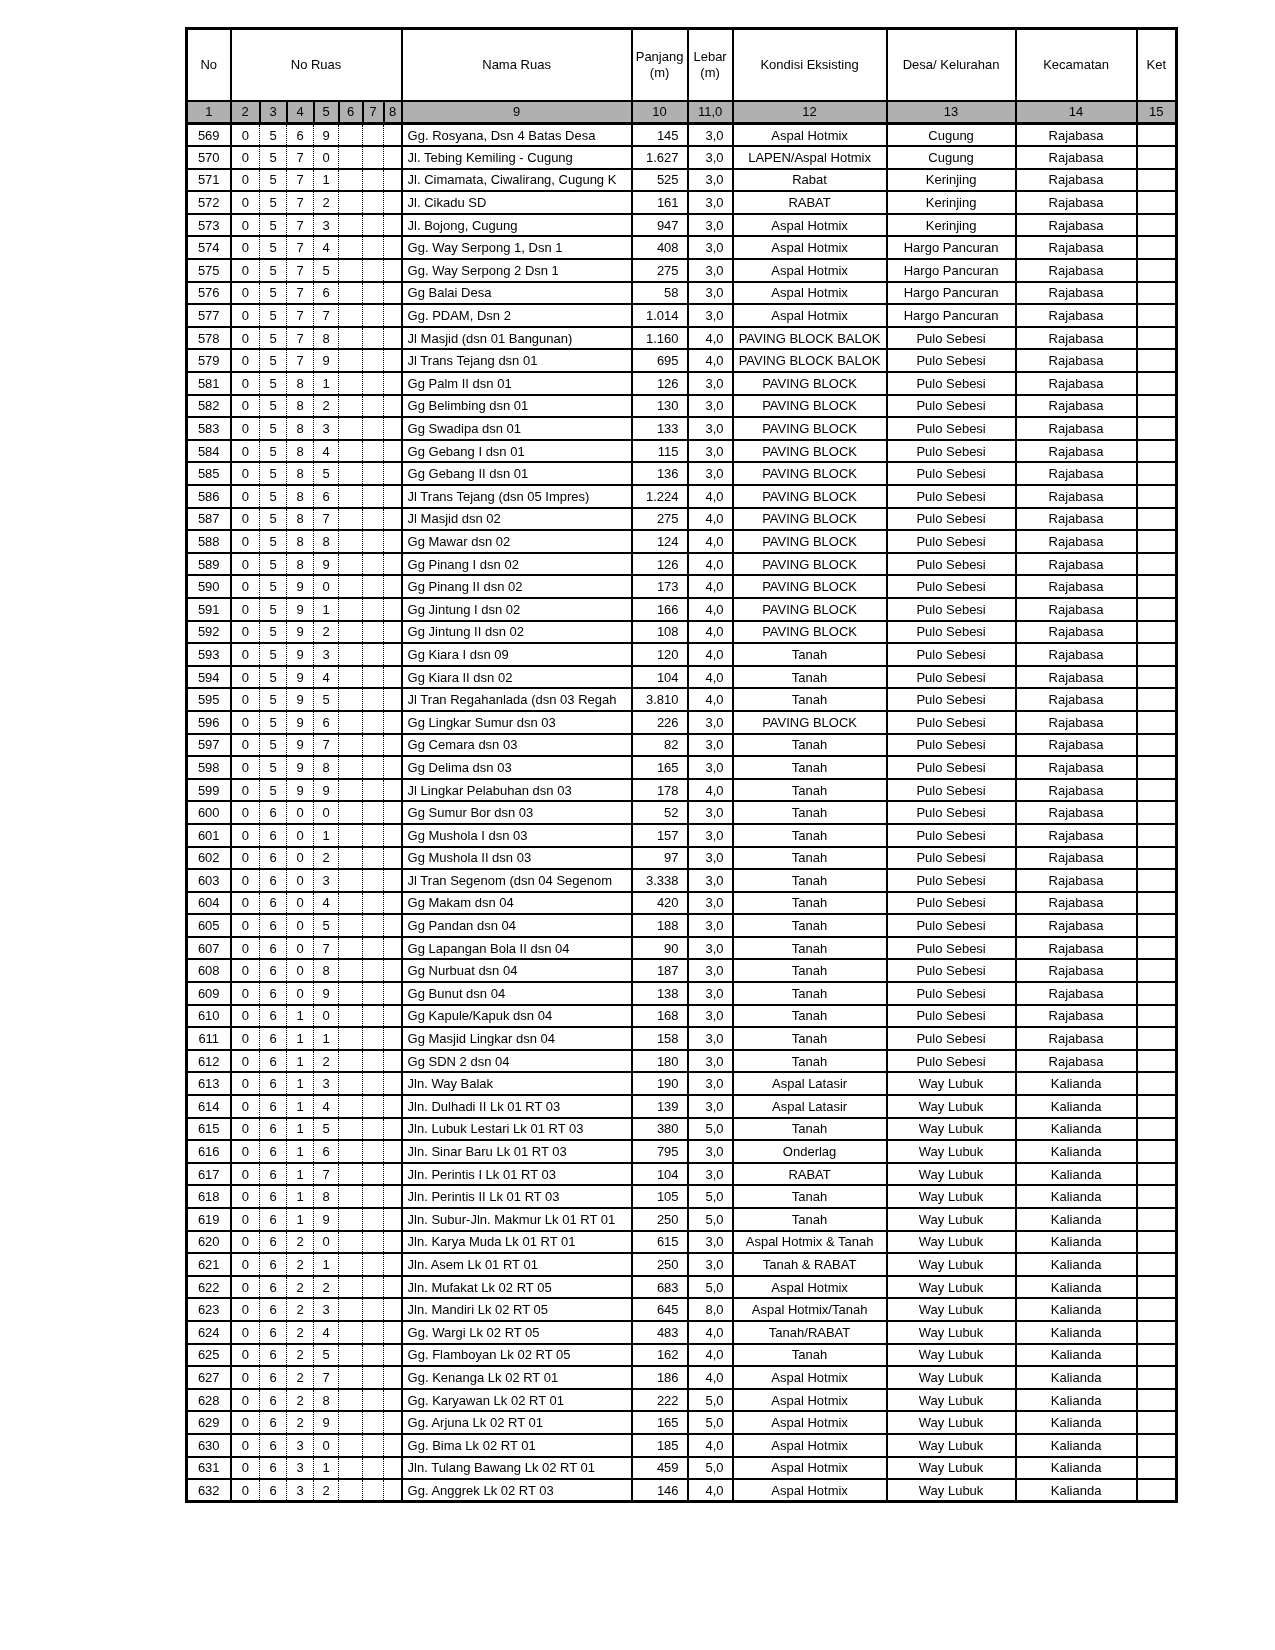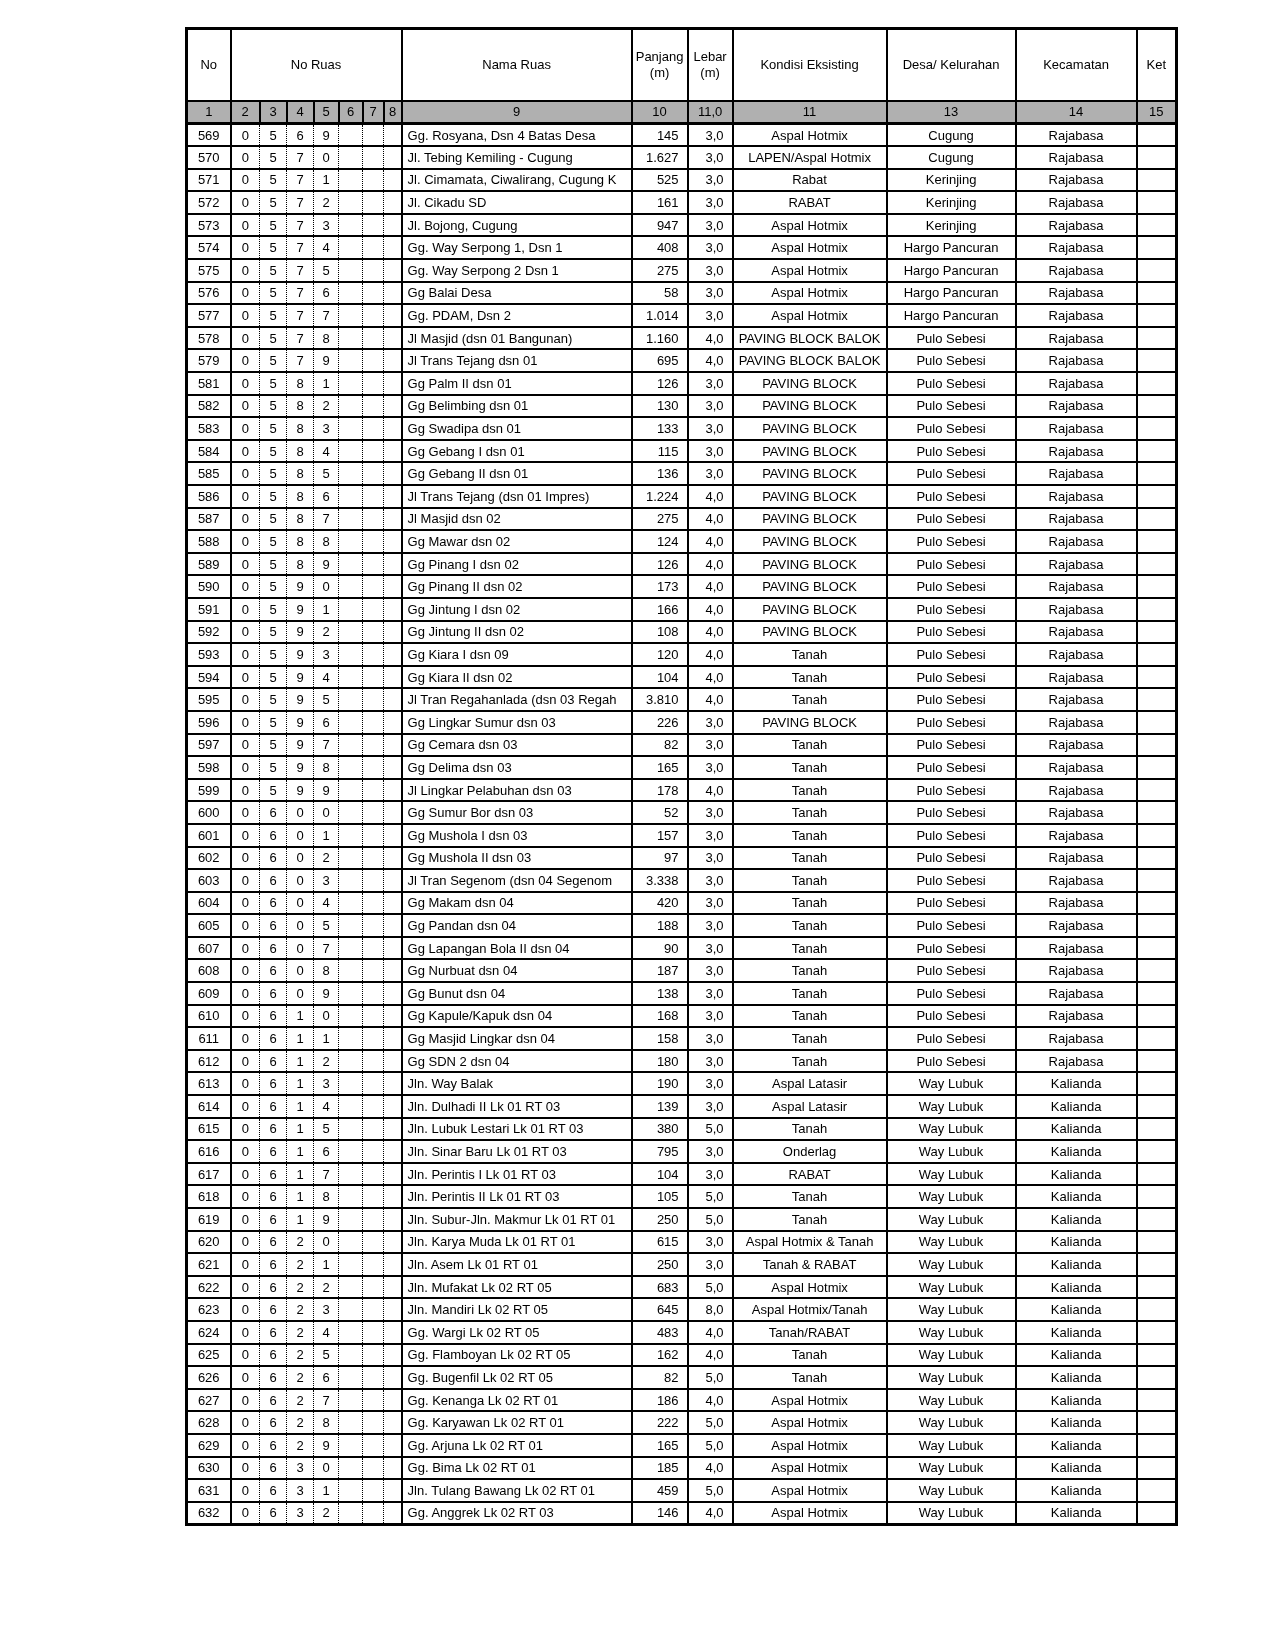--- a/index.html
+++ b/index.html
@@ -93,21 +93,21 @@
         <td>2</td>
         <td>3</td>
         <td>4</td>
         <td>5</td>
         <td>6</td>
         <td>7</td>
         <td>8</td>
         <td>9</td>
         <td>10</td>
         <td>11,0</td>
-        <td>11</td>
+        <td>12</td>
         <td>13</td>
         <td>14</td>
         <td>15</td>
       </tr>
     </thead>
     <tbody>
   <tr>
     <td class="t-no">569</td>
     <td class="dg">0</td>
     <td class="dg">5</td>
@@ -398,21 +398,21 @@
 
   <tr>
     <td class="t-no">586</td>
     <td class="dg">0</td>
     <td class="dg">5</td>
     <td class="dg">8</td>
     <td class="dg">6</td>
     <td class="dg"></td>
     <td class="dg"></td>
     <td class="dg"></td>
-    <td class="t-nama">Jl Trans Tejang (dsn 01 Impres)</td>
+    <td class="t-nama">Jl Trans Tejang (dsn 05 Impres)</td>
     <td class="t-panj">1.224</td>
     <td class="t-lebar">4,0</td>
     <td class="t-kondisi">PAVING BLOCK</td>
     <td class="t-desa">Pulo Sebesi</td>
     <td class="t-kec">Rajabasa</td>
     <td class="t-ket"></td>
   </tr>
 
   <tr>
     <td class="t-no">587</td>
@@ -1092,37 +1092,20 @@
     <td class="dg"></td>
     <td class="t-nama">Gg. Flamboyan Lk 02 RT 05</td>
     <td class="t-panj">162</td>
     <td class="t-lebar">4,0</td>
     <td class="t-kondisi">Tanah</td>
     <td class="t-desa">Way Lubuk</td>
     <td class="t-kec">Kalianda</td>
     <td class="t-ket"></td>
   </tr>
 
-  <tr>
-    <td class="t-no">626</td>
-    <td class="dg">0</td>
-    <td class="dg">6</td>
-    <td class="dg">2</td>
-    <td class="dg">6</td>
-    <td class="dg"></td>
-    <td class="dg"></td>
-    <td class="dg"></td>
-    <td class="t-nama">Gg. Bugenfil Lk 02 RT 05</td>
-    <td class="t-panj">82</td>
-    <td class="t-lebar">5,0</td>
-    <td class="t-kondisi">Tanah</td>
-    <td class="t-desa">Way Lubuk</td>
-    <td class="t-kec">Kalianda</td>
-    <td class="t-ket"></td>
-  </tr>
 
   <tr>
     <td class="t-no">627</td>
     <td class="dg">0</td>
     <td class="dg">6</td>
     <td class="dg">2</td>
     <td class="dg">7</td>
     <td class="dg"></td>
     <td class="dg"></td>
     <td class="dg"></td>

